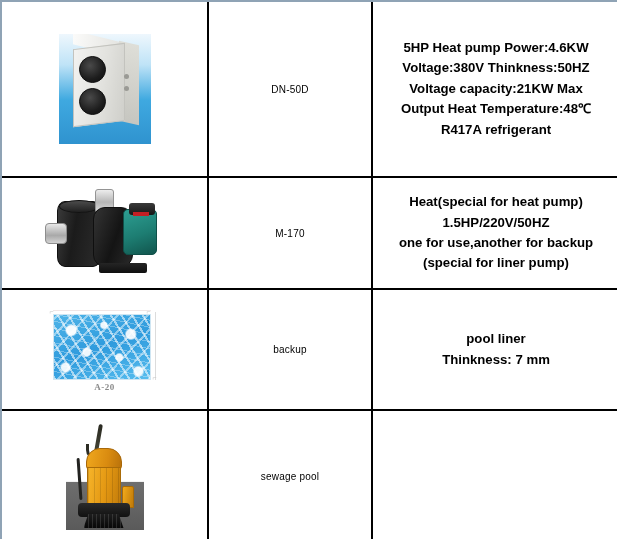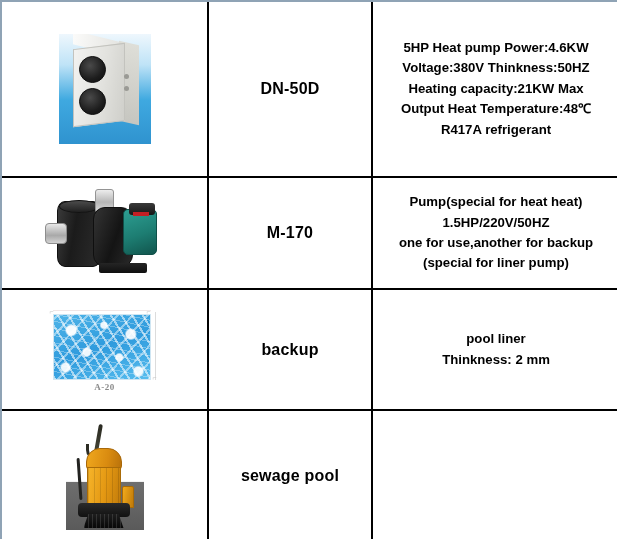--- a/index.html
+++ b/index.html
@@ -53,22 +53,22 @@
 
   .cell-inner {
     width: 100%;
     height: 100%;
     display: flex;
     align-items: center;
     justify-content: center;
   }
 
   .model-text {
-    font-size: 16px;
-    font-weight: 700;
+    font-size: 10px;
+    font-weight: 400;
     color: #000;
     text-align: center;
     letter-spacing: 0.2px;
   }
 
   .desc-text {
     font-size: 13.2px;
     font-weight: 700;
     color: #000;
     text-align: center;
@@ -293,21 +293,21 @@
         <td>
           <div class="cell-inner">
             <div class="model-text">DN-50D</div>
           </div>
         </td>
         <td>
           <div class="cell-inner">
             <div class="desc-text">
               <span class="ln">5HP Heat pump Power:4.6KW</span>
               <span class="ln">Voltage:380V Thinkness:50HZ</span>
-              <span class="ln">Heating capacity:21KW   Max</span>
+              <span class="ln">Voltage capacity:21KW   Max</span>
               <span class="ln">Output Heat Temperature:48℃</span>
               <span class="ln">R417A refrigerant</span>
             </div>
           </div>
         </td>
       </tr>
 
       <tr class="r2">
         <td>
           <div class="cell-inner art-wrap">
@@ -325,21 +325,21 @@
           </div>
         </td>
         <td>
           <div class="cell-inner">
             <div class="model-text">M-170</div>
           </div>
         </td>
         <td>
           <div class="cell-inner">
             <div class="desc-text">
-              <span class="ln">Pump(special for heat heat)</span>
+              <span class="ln">Heat(special for heat pump)</span>
               <span class="ln">1.5HP/220V/50HZ</span>
               <span class="ln">one for use,another for backup</span>
               <span class="ln">(special for liner pump)</span>
             </div>
           </div>
         </td>
       </tr>
 
       <tr class="r3">
         <td>
@@ -357,21 +357,21 @@
         </td>
         <td>
           <div class="cell-inner">
             <div class="model-text">backup</div>
           </div>
         </td>
         <td>
           <div class="cell-inner">
             <div class="desc-text">
               <span class="ln">pool liner</span>
-              <span class="ln">Thinkness: 2 mm</span>
+              <span class="ln">Thinkness: 7 mm</span>
             </div>
           </div>
         </td>
       </tr>
 
       <tr class="r4">
         <td>
           <div class="cell-inner art-wrap">
             <div class="sp-photo">
               <div class="sp-handle"></div>

